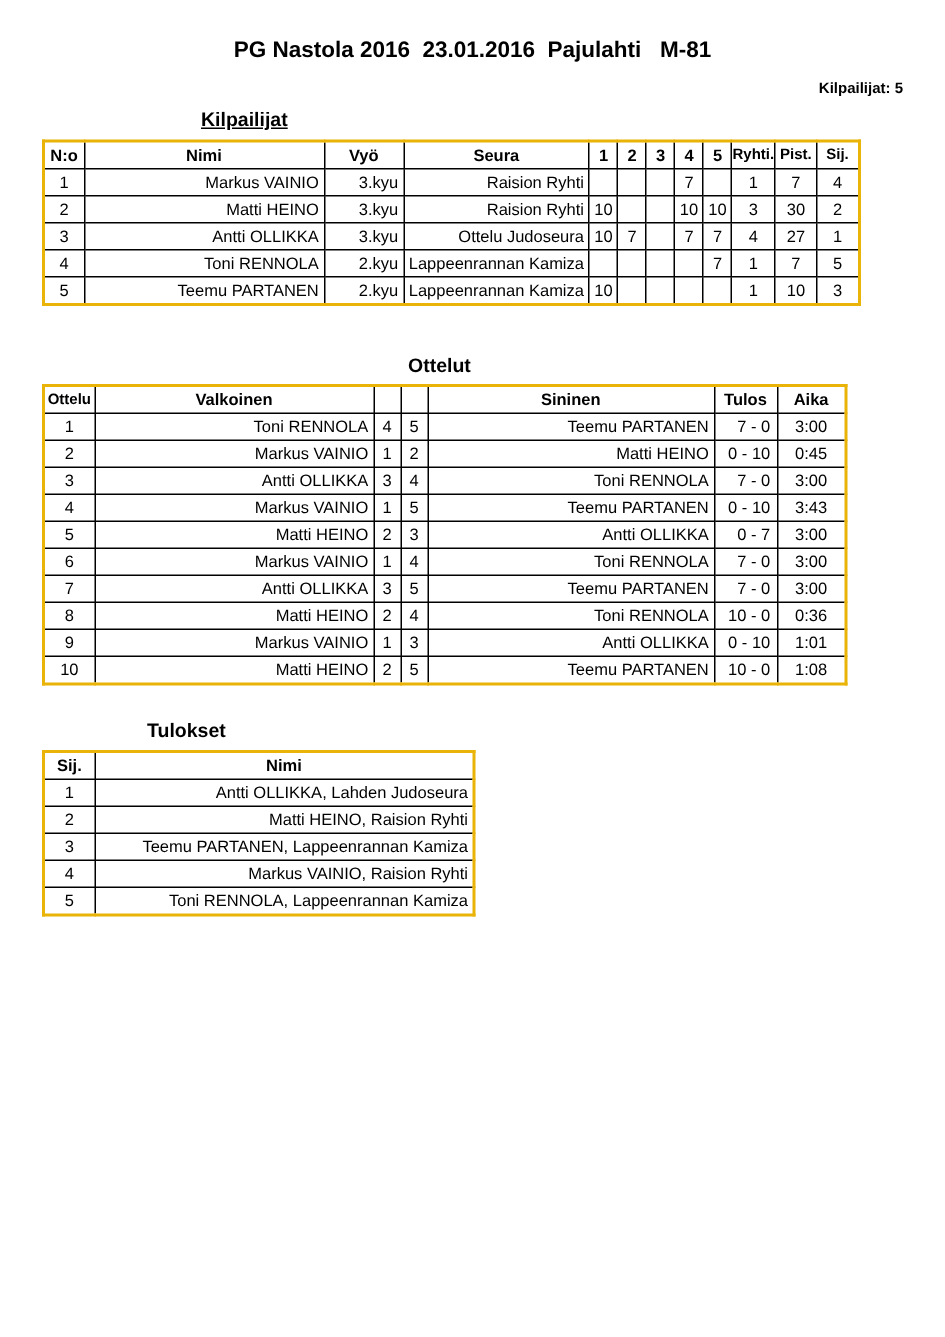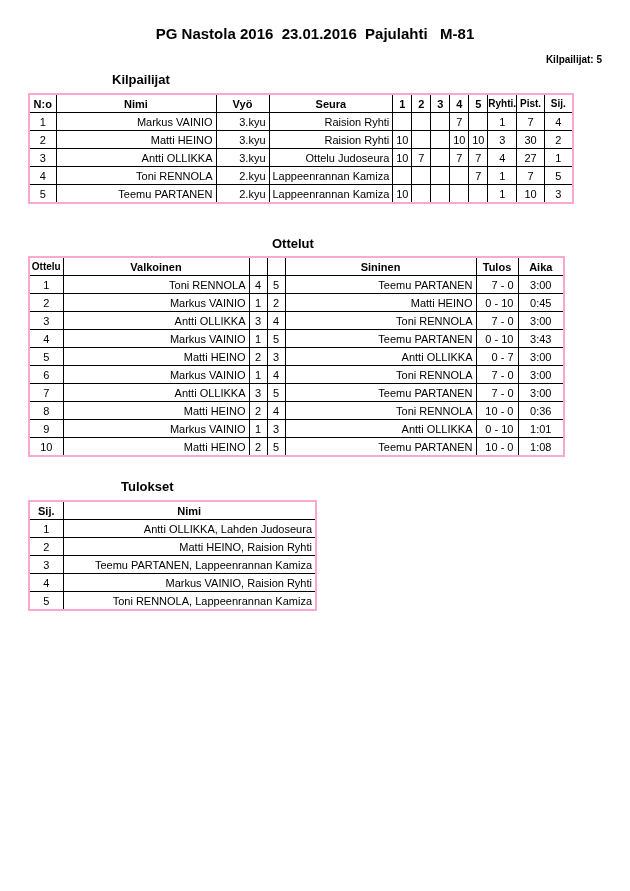--- a/index.html
+++ b/index.html
@@ -4,25 +4,25 @@
 <style>
   html, body { margin: 0; padding: 0; }
   body {
     width: 630px; height: 891px; background: #ffffff;
     font-family: "Liberation Sans", sans-serif; color: #000;
   }
   .page { width: 630px; height: 891px; padding: 22px 28px 0; box-sizing: border-box; }
   .title { text-align: center; font-weight: bold; font-size: 15px; line-height: 23px; white-space: pre; }
   .count { text-align: right; font-weight: bold; font-size: 10px; line-height: 12px; margin-top: 9px; }
   .heading { font-weight: bold; font-size: 13px; line-height: 15px; }
-  .h1 { margin: 6px 0 6px 84px; }
+  .h1 { margin: 6px 0 6px 106px; text-decoration: underline; }
   .h2 { margin: 32px 0 5px 244px; }
-  .h3 { margin: 22px 0 6px 93px; }
+  .h3 { margin: 22px 0 6px 70px; }
   table { border-collapse: collapse; table-layout: fixed; }
-  .tbl { border: 2px solid #f9a8d4; }
+  .tbl { border: 2px solid #eab308; }
   .tbl th, .tbl td {
     border: 1px solid #000; font-size: 11px; height: 17px;
     padding: 0 3px; overflow: hidden; white-space: nowrap; vertical-align: middle;
   }
   .tbl th { font-weight: bold; text-align: center; padding: 0 1px; }
   .tbl th.sm { font-size: 10px; padding: 0; }
   td.ctr { text-align: center; padding: 0 1px; }
   td.lft { text-align: right; }
   td.rgt { text-align: right; padding-right: 4px; }
 </style>

